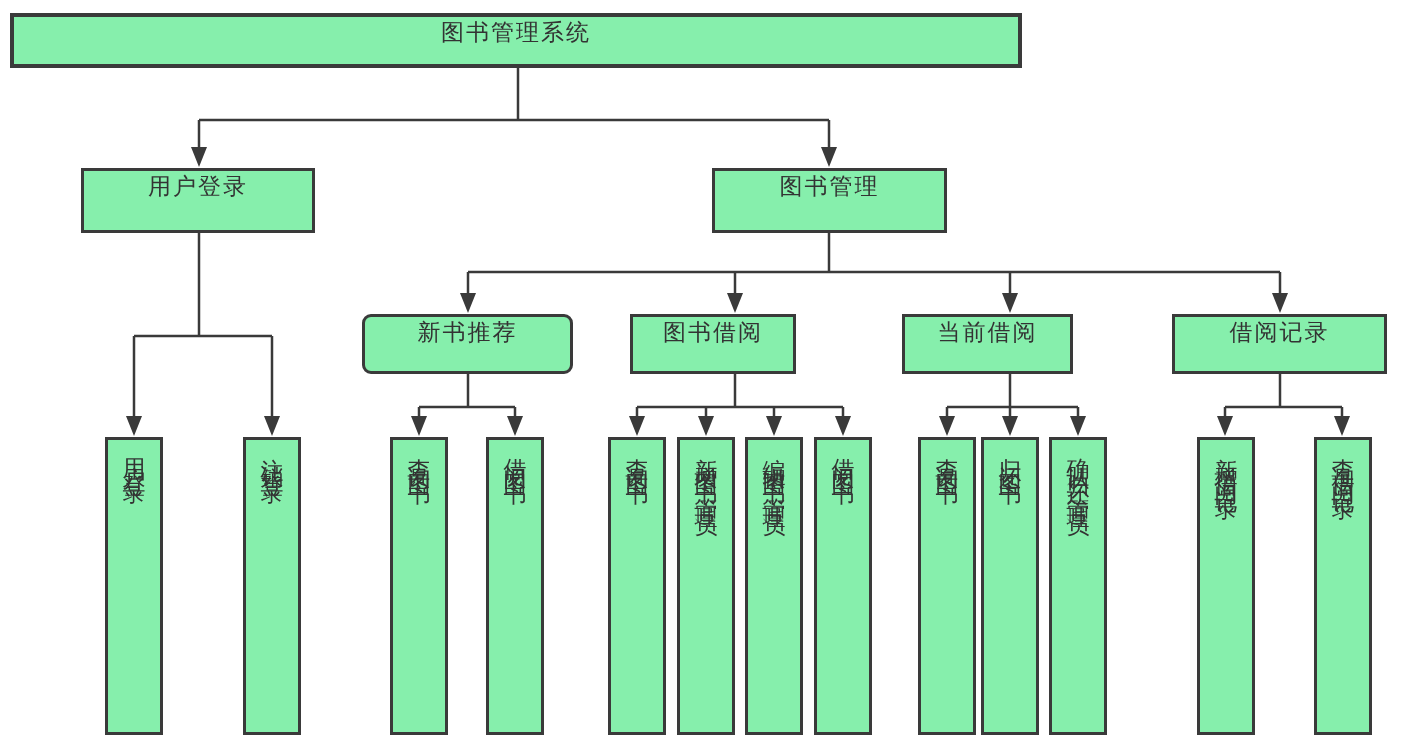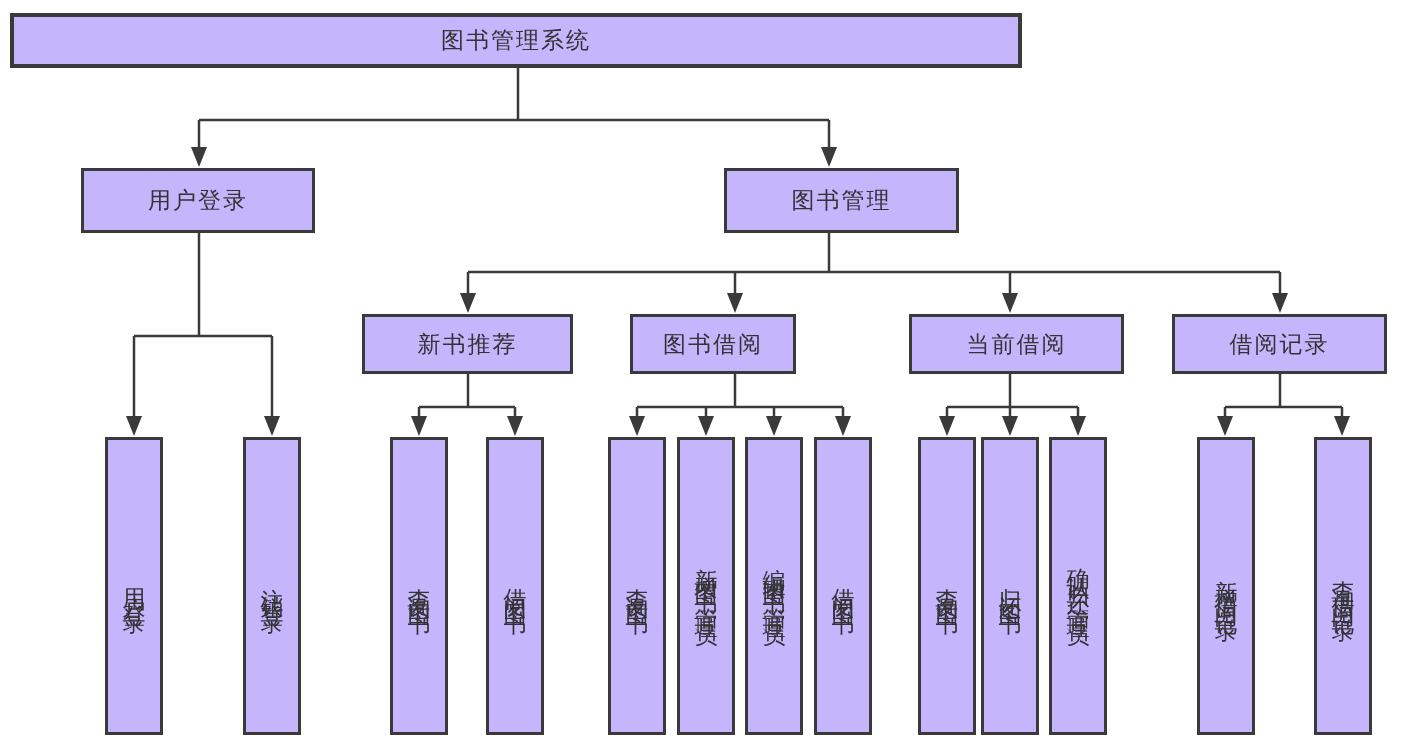--- a/index.html
+++ b/index.html
@@ -10,23 +10,22 @@
     background: #ffffff;
     font-family: "DejaVu Sans", "Liberation Sans", sans-serif;
     color: #333333;
     overflow: hidden;
   }
   #wires { position: absolute; left: 0; top: 0; width: 1405px; height: 747px; }
   .box {
     position: absolute;
     box-sizing: border-box;
     border: 3px solid #3a3a3a;
-    background: #c4b5fd;
+    background: #86efac;
     display: flex;
-    align-items: center;
     justify-content: center;
   }
   .root-box { border-width: 4px; }
   .h-label {
     font-size: 23px;
     letter-spacing: 2px;
     color: #333333;
     white-space: nowrap;
   }
   .leaf .v-label {
@@ -34,24 +33,24 @@
     text-orientation: mixed;
     font-size: 23px;
     letter-spacing: 8px;
     line-height: 1;
     color: #333333;
     white-space: nowrap;
   }
   
   #n-root          { left: 10px;   top: 13px;  width: 1012px; height: 55px; }
   #n-user-login    { left: 81px;   top: 168px; width: 234px;  height: 65px; }
-  #n-book-mgmt     { left: 712px;  top: 168px; width: 235px;  height: 65px; margin-left: 12px; }
-  #n-new-book-rec  { left: 362px;  top: 314px; width: 211px;  height: 60px; }
+  #n-book-mgmt     { left: 712px;  top: 168px; width: 235px;  height: 65px; }
+  #n-new-book-rec  { left: 362px;  top: 314px; width: 211px;  height: 60px; border-radius: 9px; }
   #n-book-borrow   { left: 630px;  top: 314px; width: 166px;  height: 60px; }
-  #n-cur-borrow    { left: 902px;  top: 314px; width: 215px;  height: 60px; margin-left: 7px; }
+  #n-cur-borrow    { left: 902px;  top: 314px; width: 171px;  height: 60px; }
   #n-borrow-rec    { left: 1172px; top: 314px; width: 215px;  height: 60px; }
   .leaf { top: 437px; width: 58px; height: 298px; }
   #l1  { left: 105px; }
   #l2  { left: 243px; }
   #l3  { left: 390px; }
   #l4  { left: 486px; }
   #l5  { left: 608px; }
   #l6  { left: 677px; }
   #l7  { left: 745px; }
   #l8  { left: 814px; }

